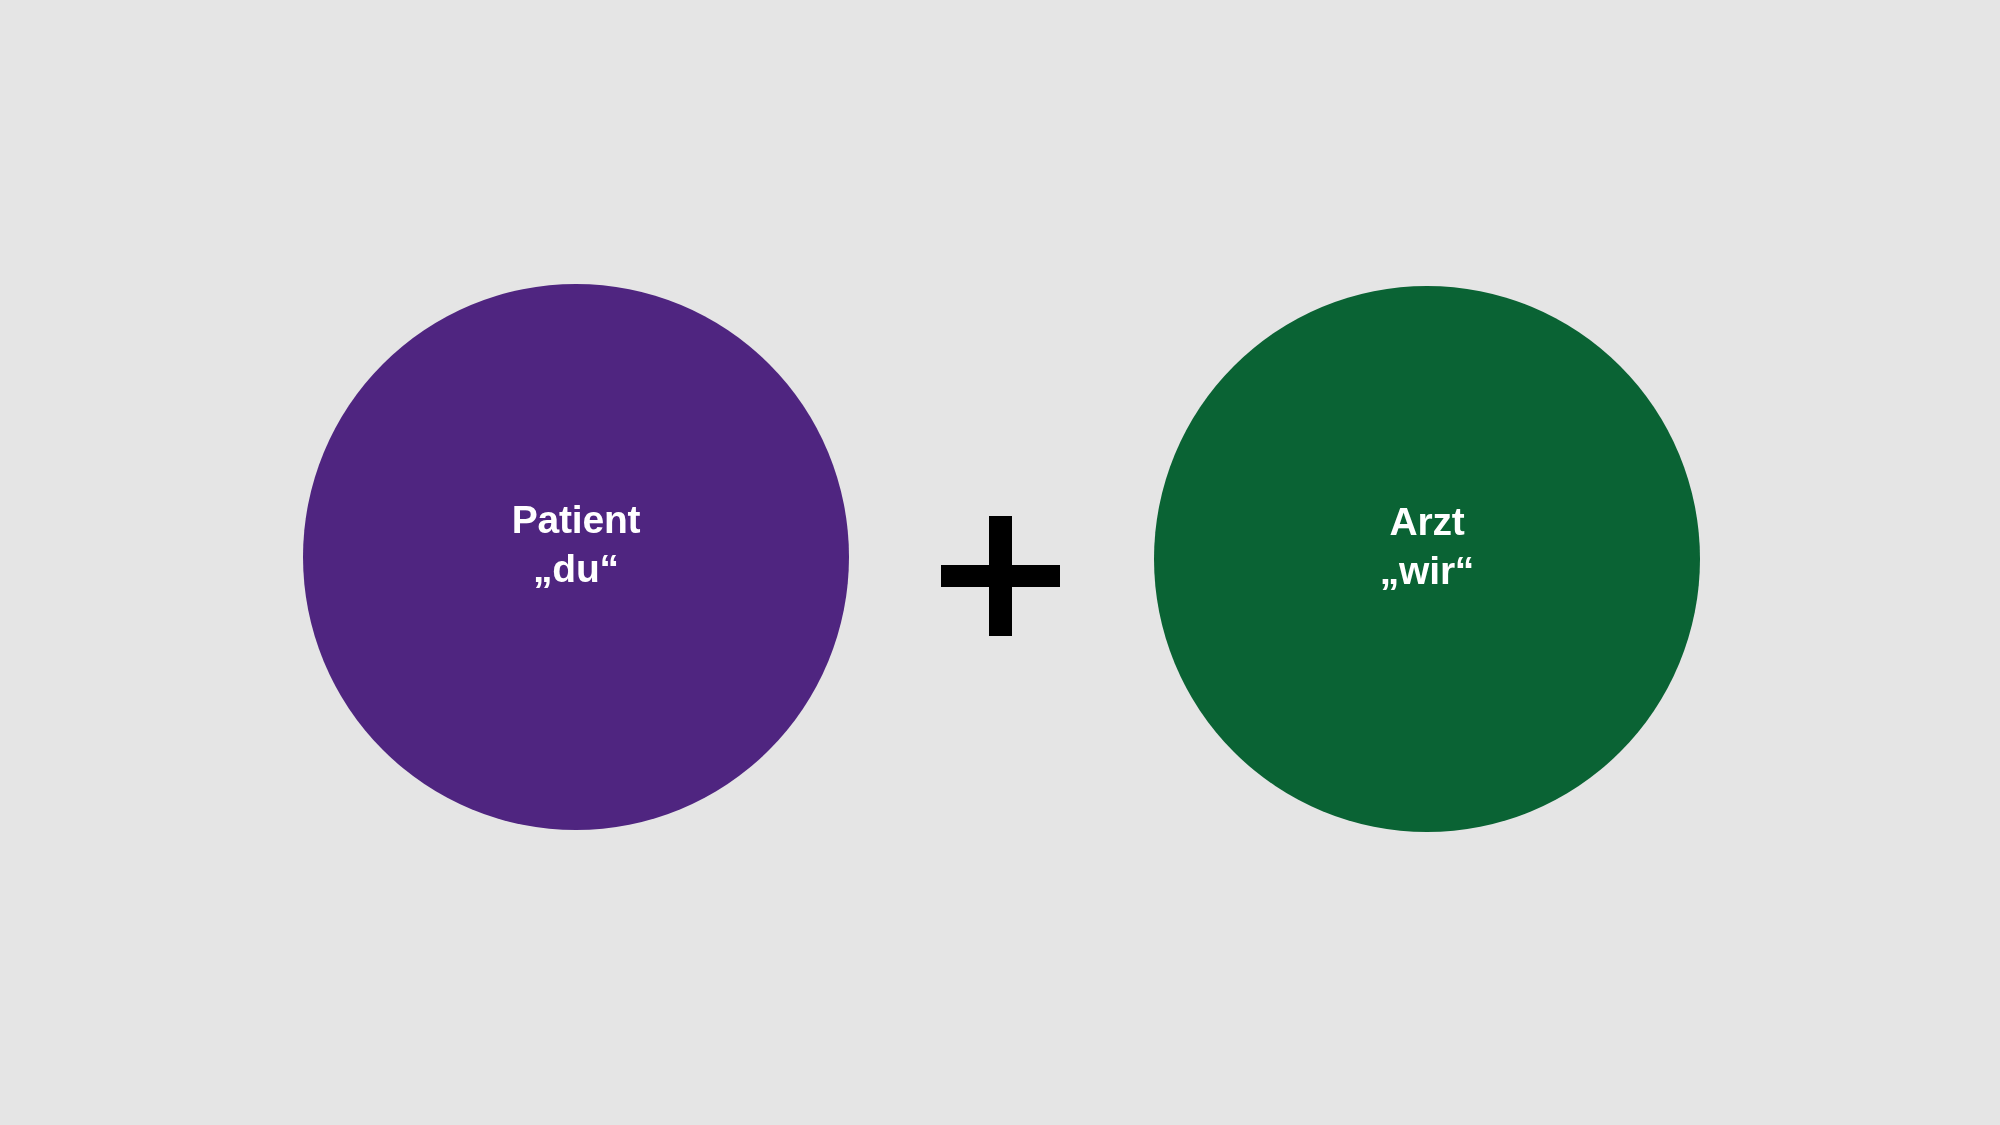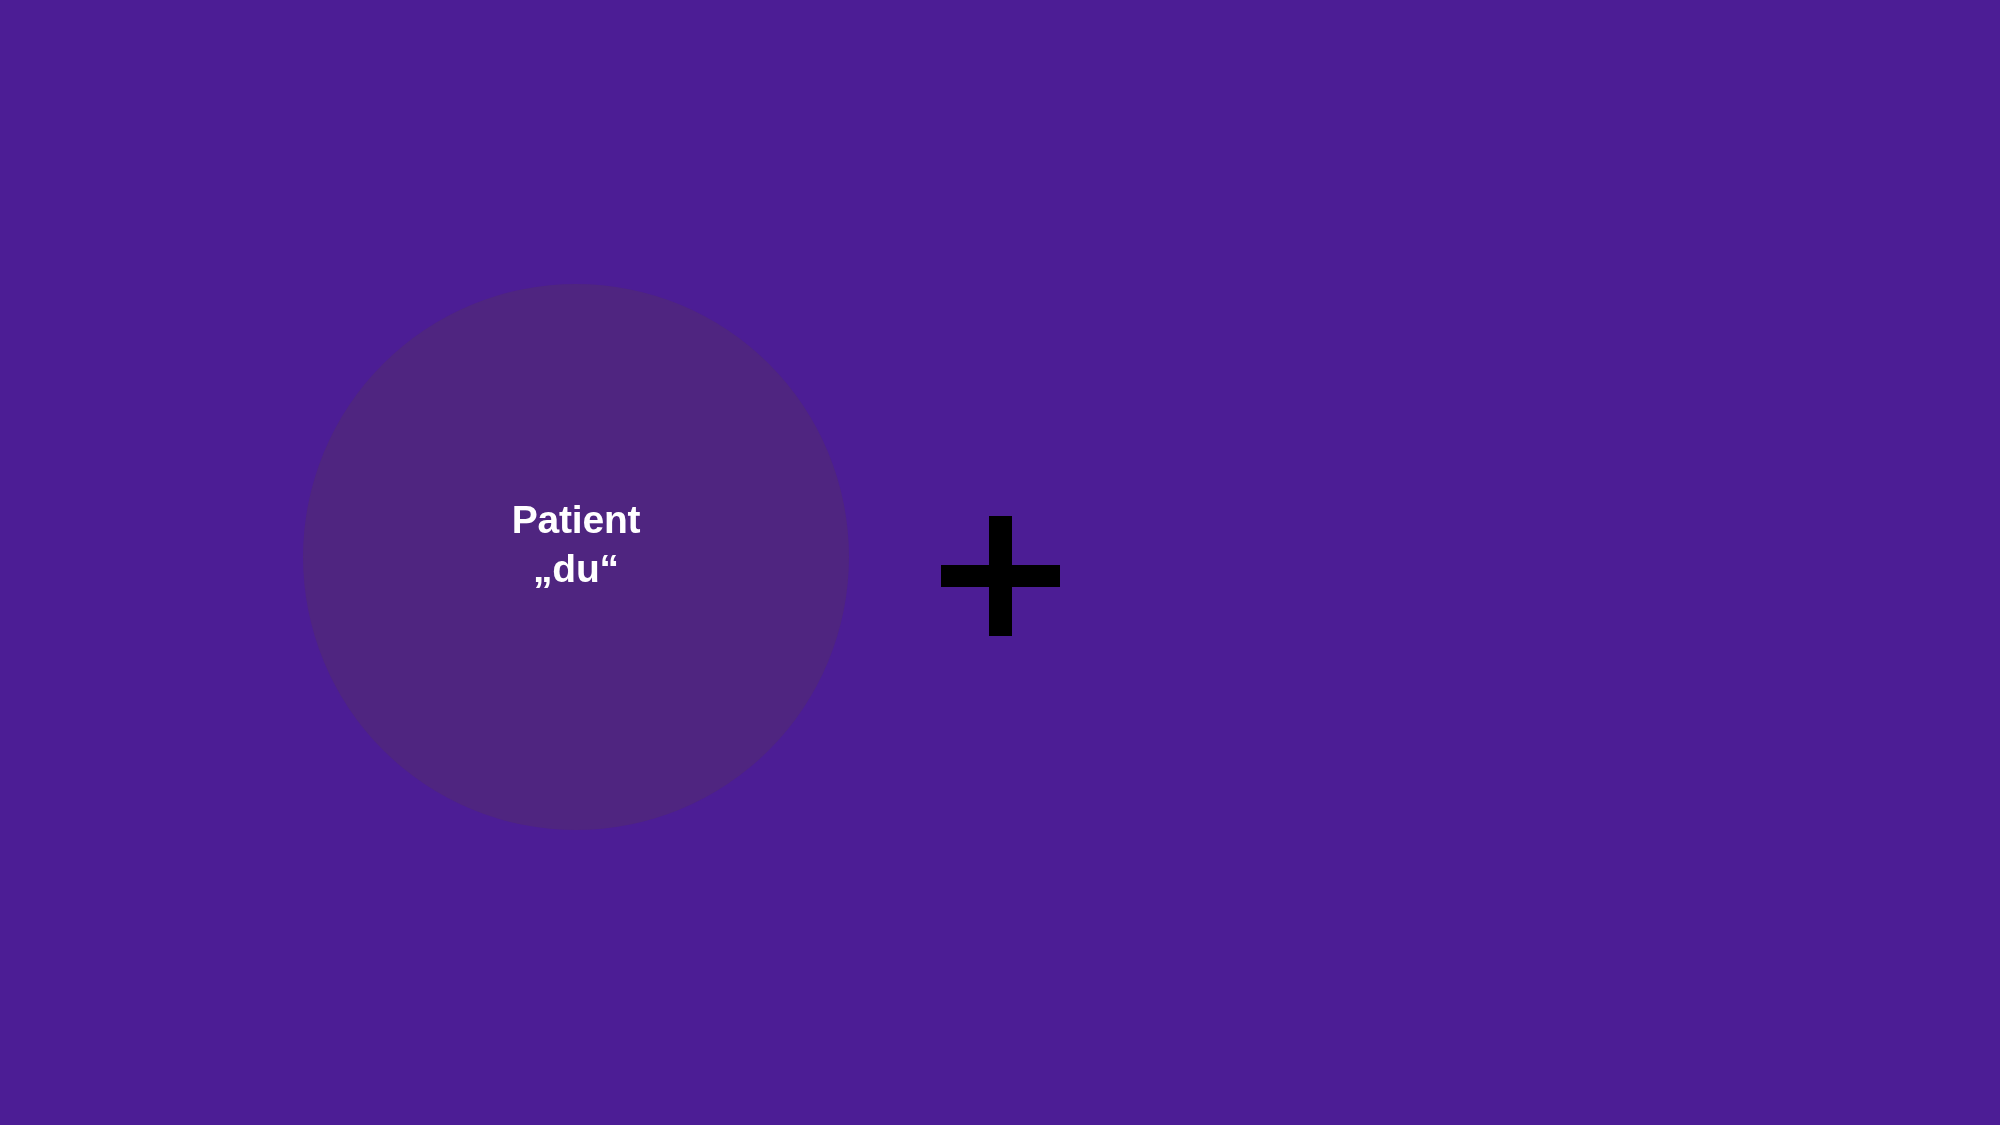--- a/index.html
+++ b/index.html
@@ -12,21 +12,21 @@
     height: 1125px;
     background: #ffffff;
     font-family: "Liberation Sans", "DejaVu Sans", sans-serif;
     overflow: hidden;
   }
 
   .canvas {
     position: relative;
     width: 2000px;
     height: 1125px;
-    background: #4c1d95;
+    background: #e5e5e5;
   }
 
   
   .bubble {
     position: absolute;
     border-radius: 50%;
     display: flex;
     flex-direction: column;
     align-items: center;
     justify-content: center;
@@ -110,14 +110,20 @@
       <div class="bubble-line bubble-line-primary">Patient</div>
       <div class="bubble-line">„du“</div>
     </div>
   </div>
 
   <div class="plus">
     <span class="plus-bar plus-bar-h"></span>
     <span class="plus-bar plus-bar-v"></span>
   </div>
 
+  <div class="bubble bubble-arzt">
+    <div class="bubble-text">
+      <div class="bubble-line bubble-line-primary">Arzt</div>
+      <div class="bubble-line">„wir“</div>
+    </div>
+  </div>
 
 </div>
 
 </body></html>

